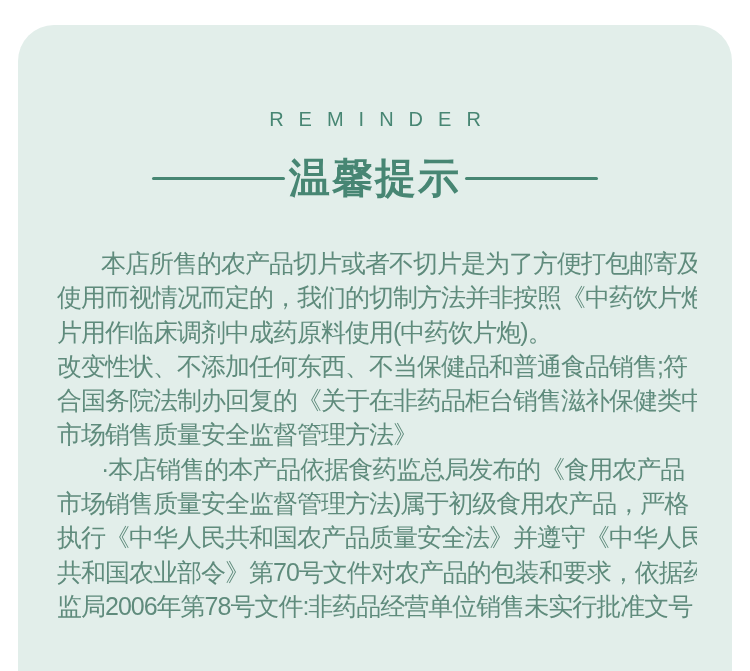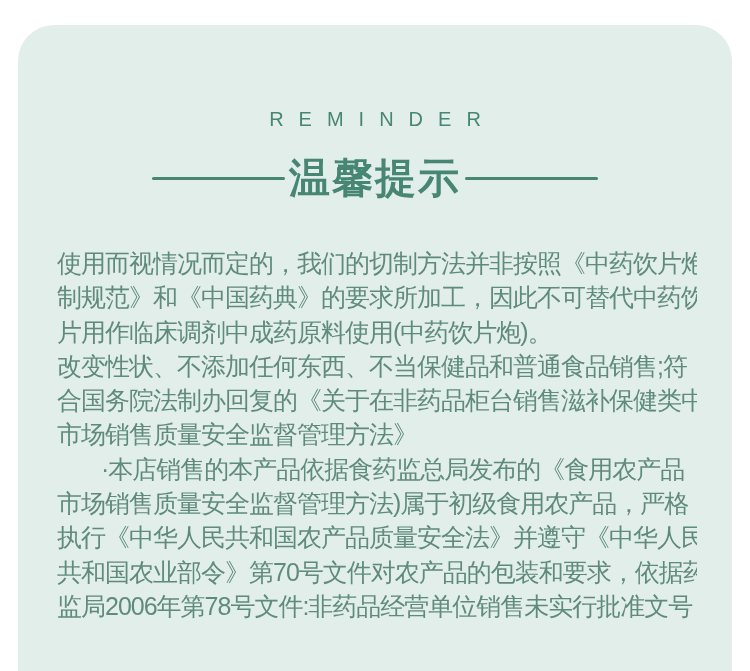--- a/index.html
+++ b/index.html
@@ -85,22 +85,22 @@
 
   <div class="title-en">REMINDER</div>
 
   <div class="subtitle-row">
     <span class="subtitle-dash"></span>
     <span class="subtitle-zh">温馨提示</span>
     <span class="subtitle-dash"></span>
   </div>
 
   <div class="notice">
+    <div class="line indent">本店所售的农产品切片或者不切片是为了方便打包邮寄及</div>
     <div class="line">使用而视情况而定的，我们的切制方法并非按照《中药饮片炮</div>
-    <div class="line">制规范》和《中国药典》的要求所加工，因此不可替代中药饮</div>
     <div class="line">片用作临床调剂中成药原料使用(中药饮片炮)。</div>
     <div class="line">改变性状、不添加任何东西、不当保健品和普通食品销售;符</div>
     <div class="line">合国务院法制办回复的《关于在非药品柜台销售滋补保健类中</div>
     <div class="line">市场销售质量安全监督管理方法》</div>
     <div class="line indent">·本店销售的本产品依据食药监总局发布的《食用农产品</div>
     <div class="line">市场销售质量安全监督管理方法)属于初级食用农产品，严格</div>
     <div class="line">执行《中华人民共和国农产品质量安全法》并遵守《中华人民</div>
     <div class="line">共和国农业部令》第70号文件对农产品的包装和要求，依据药</div>
     <div class="line">监局2006年第78号文件:非药品经营单位销售未实行批准文号</div>
   </div>

